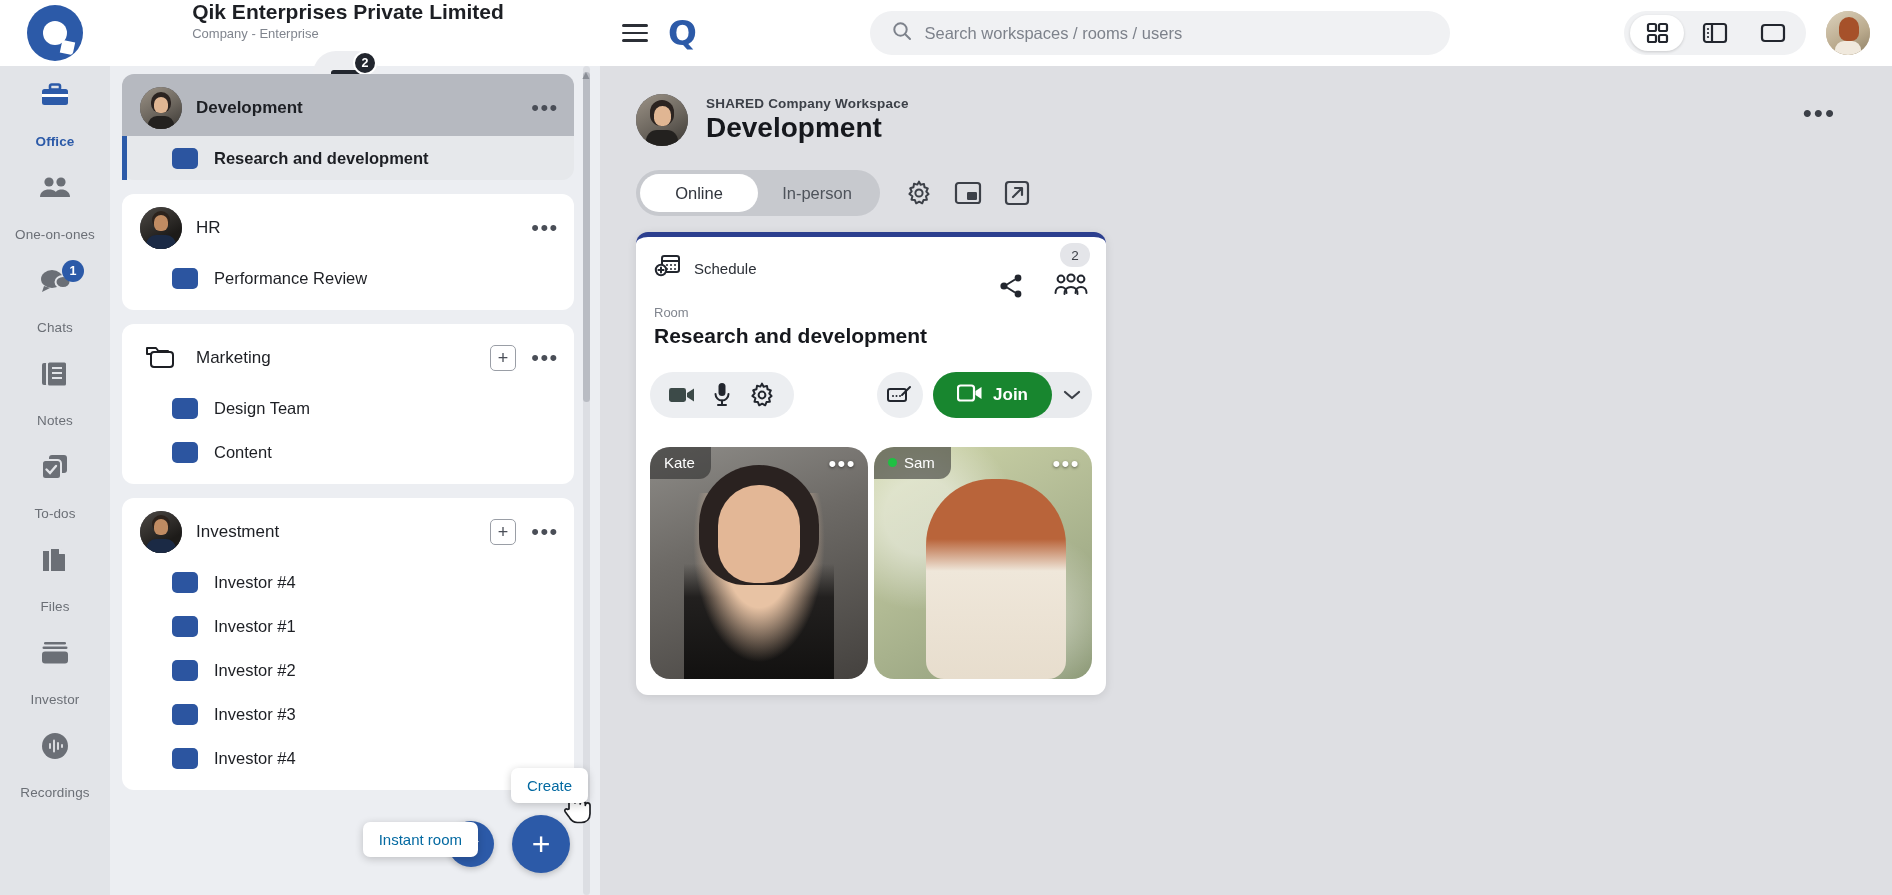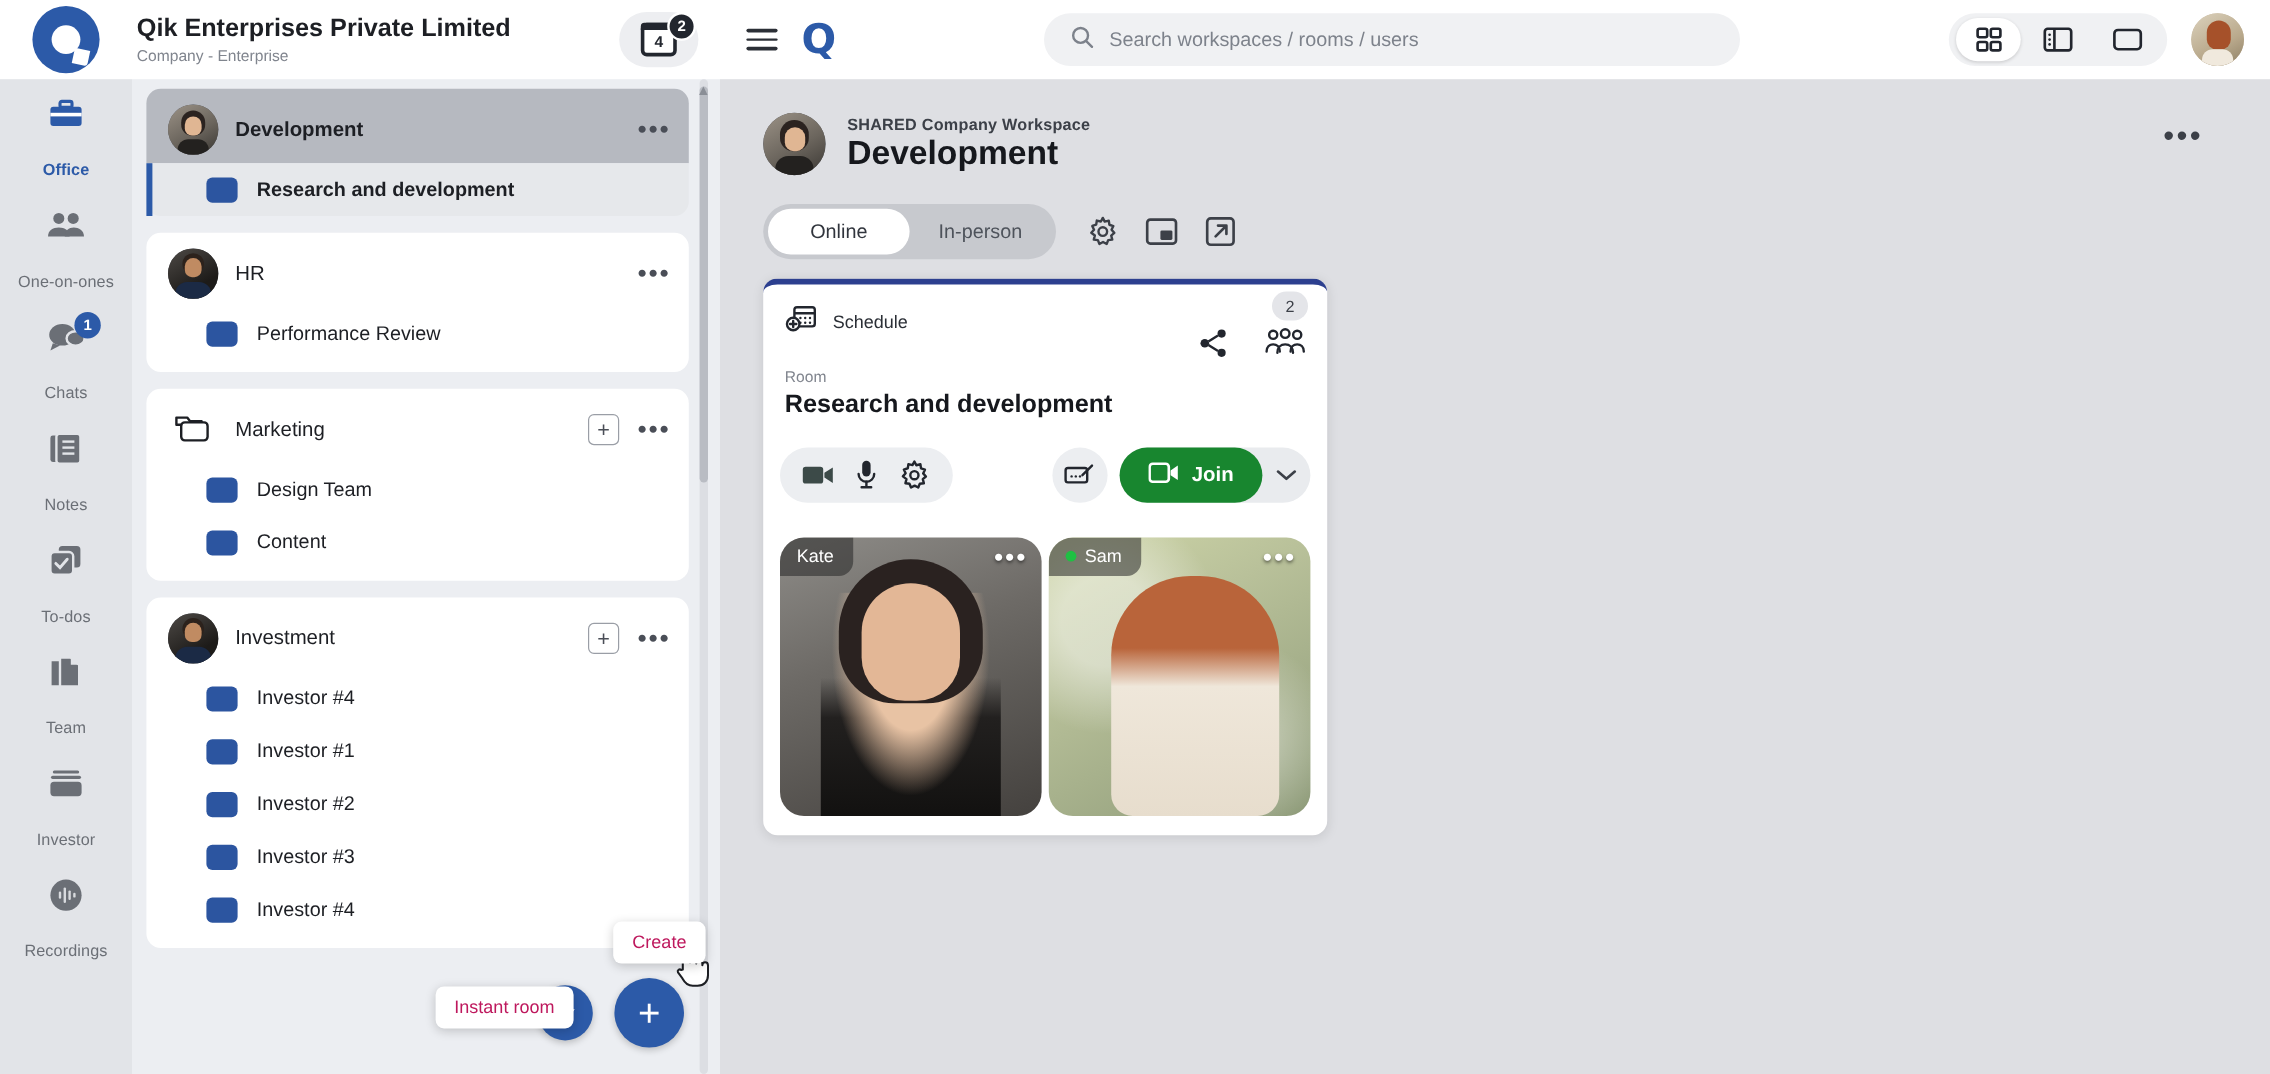--- a/index.html
+++ b/index.html
@@ -51,21 +51,21 @@
     display: flex; align-items: center; justify-content: center; padding: 0 5px;
   }
 
   
   .ws-panel {
     width: 490px; flex: 0 0 490px; height: 895px;
     background: #eceef2; position: relative; overflow: hidden;
   }
   .ws-header {
     height: 66px; background: #fff; display: flex; align-items: center;
-    padding: 0 18px 0 0; gap: 10px;
+    padding: 0 18px 0 0; gap: 10px; flex-direction: column;
   }
   .ws-header-text { flex: 1; min-width: 0; padding-left: 4px; }
   .ws-title { font-size: 21px; font-weight: 600; color: #1d1f24; line-height: 1.15; }
   .ws-sub { font-size: 13px; color: #80858e; margin-top: 2px; }
   .cal-btn {
     width: 66px; height: 46px; border-radius: 23px; background: #edeef1;
     display: flex; align-items: center; justify-content: center;
     position: relative; cursor: pointer; flex: 0 0 66px;
   }
   .cal-ico {
@@ -149,21 +149,21 @@
   .fab {
     border-radius: 50%; background: #2c5aa8; color: #fff;
     display: flex; align-items: center; justify-content: center; cursor: pointer;
     box-shadow: 0 2px 6px rgba(0,0,0,.22);
   }
   .fab.small { width: 46px; height: 46px; }
   .fab.big { width: 58px; height: 58px; font-size: 32px; font-weight: 300; line-height: 1; }
   .tooltip {
     position: absolute; background: #fff; border-radius: 7px;
     box-shadow: 0 2px 9px rgba(0,0,0,.20);
-    font-size: 15px; color: #be185d; padding: 9px 16px; white-space: nowrap; z-index: 22;
+    font-size: 15px; color: #0369a1; padding: 9px 16px; white-space: nowrap; z-index: 22;
   }
   .tt-instant { bottom: 38px; right: 122px; }
   .tt-create { bottom: 92px; right: 12px; }
   .cursor-hand { position: absolute; bottom: 44px; right: -24px; z-index: 25; }
 
   
   .main { flex: 1; height: 895px; background: #dedfe3; position: relative; display: flex; flex-direction: column; }
   .topbar {
     height: 66px; background: #fff; display: flex; align-items: center;
     padding: 0 22px; gap: 20px; flex: 0 0 66px;
@@ -376,21 +376,21 @@
     </div>
 
     <div class="rail-item">
       <span class="rail-ico">
         <svg width="28" height="28" viewBox="0 0 28 28">
             <path d="M2 5h9l3 3h0v17H2z" fill="#6b6f76"></path>
             <path d="M9 2h9l7 6v18H9z" fill="#6b6f76" stroke="#e2e4e8" stroke-width="2"></path>
             <path d="M18 2v6h7" fill="#e2e4e8"></path>
           </svg>
       </span>
-      <span class="rail-label">Team</span>
+      <span class="rail-label">Files</span>
     </div>
 
     <div class="rail-item">
       <span class="rail-ico">
         <svg width="30" height="24" viewBox="0 0 30 24">
             <rect x="4" y="1" width="22" height="2.6" rx="1.3" fill="#6b6f76"></rect>
             <rect x="2.5" y="5.5" width="25" height="2.6" rx="1.3" fill="#6b6f76"></rect>
             <rect x="2" y="10.5" width="26" height="12" rx="3" fill="#6b6f76"></rect>
           </svg>
       </span>

